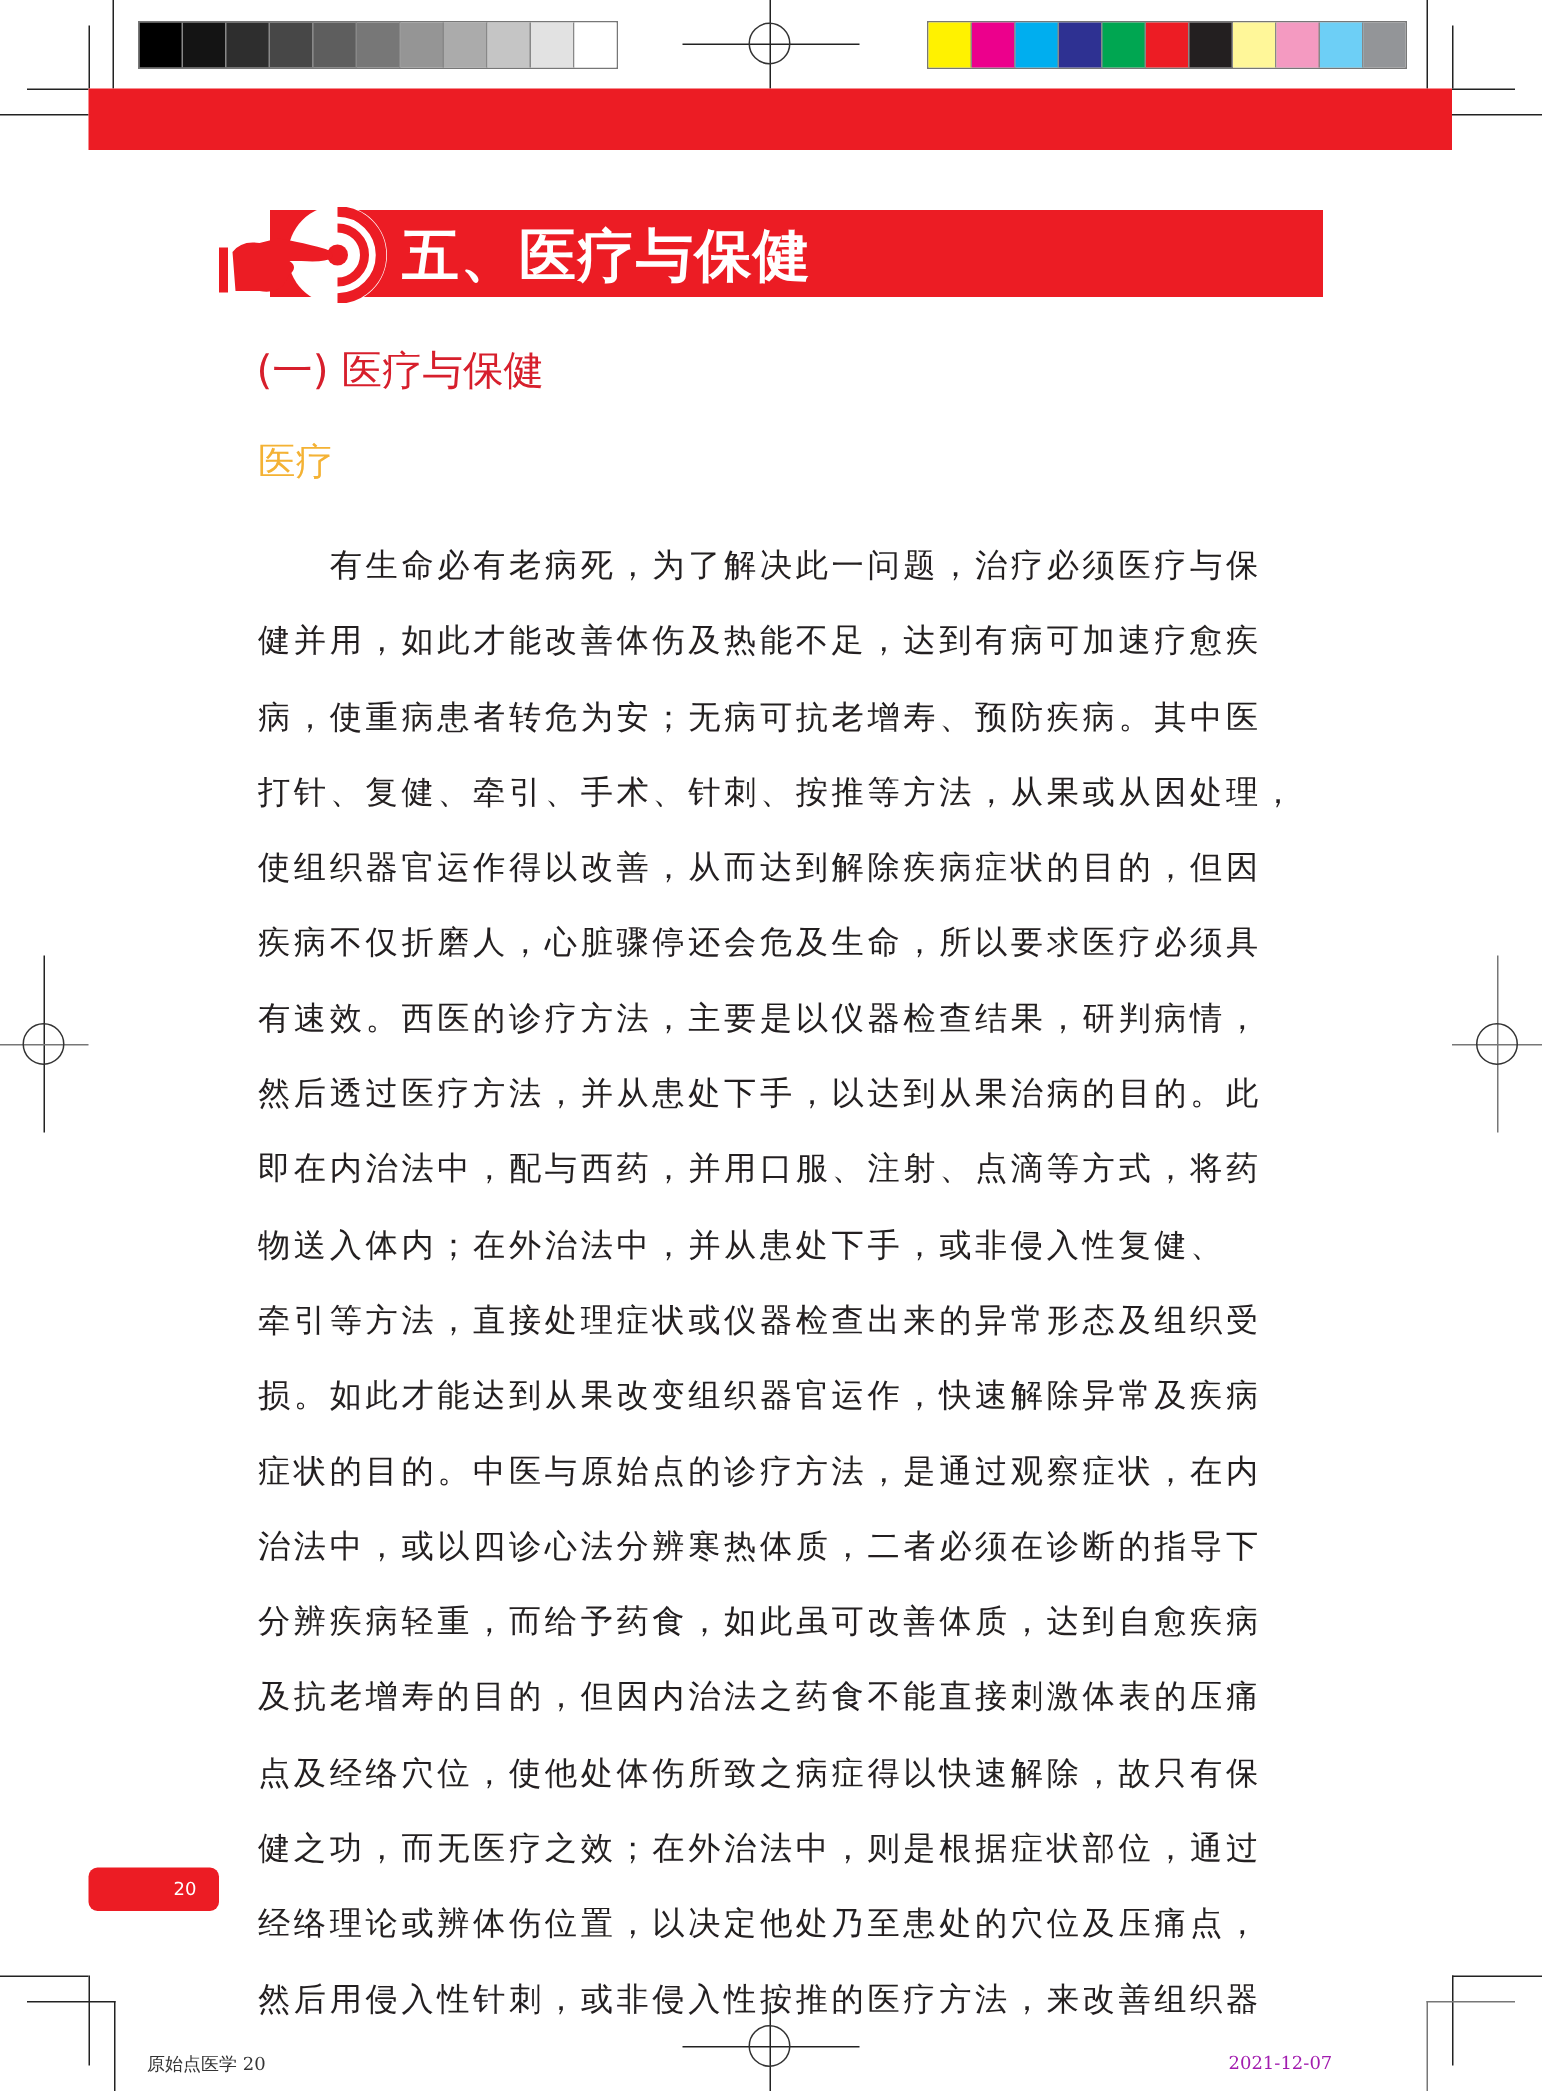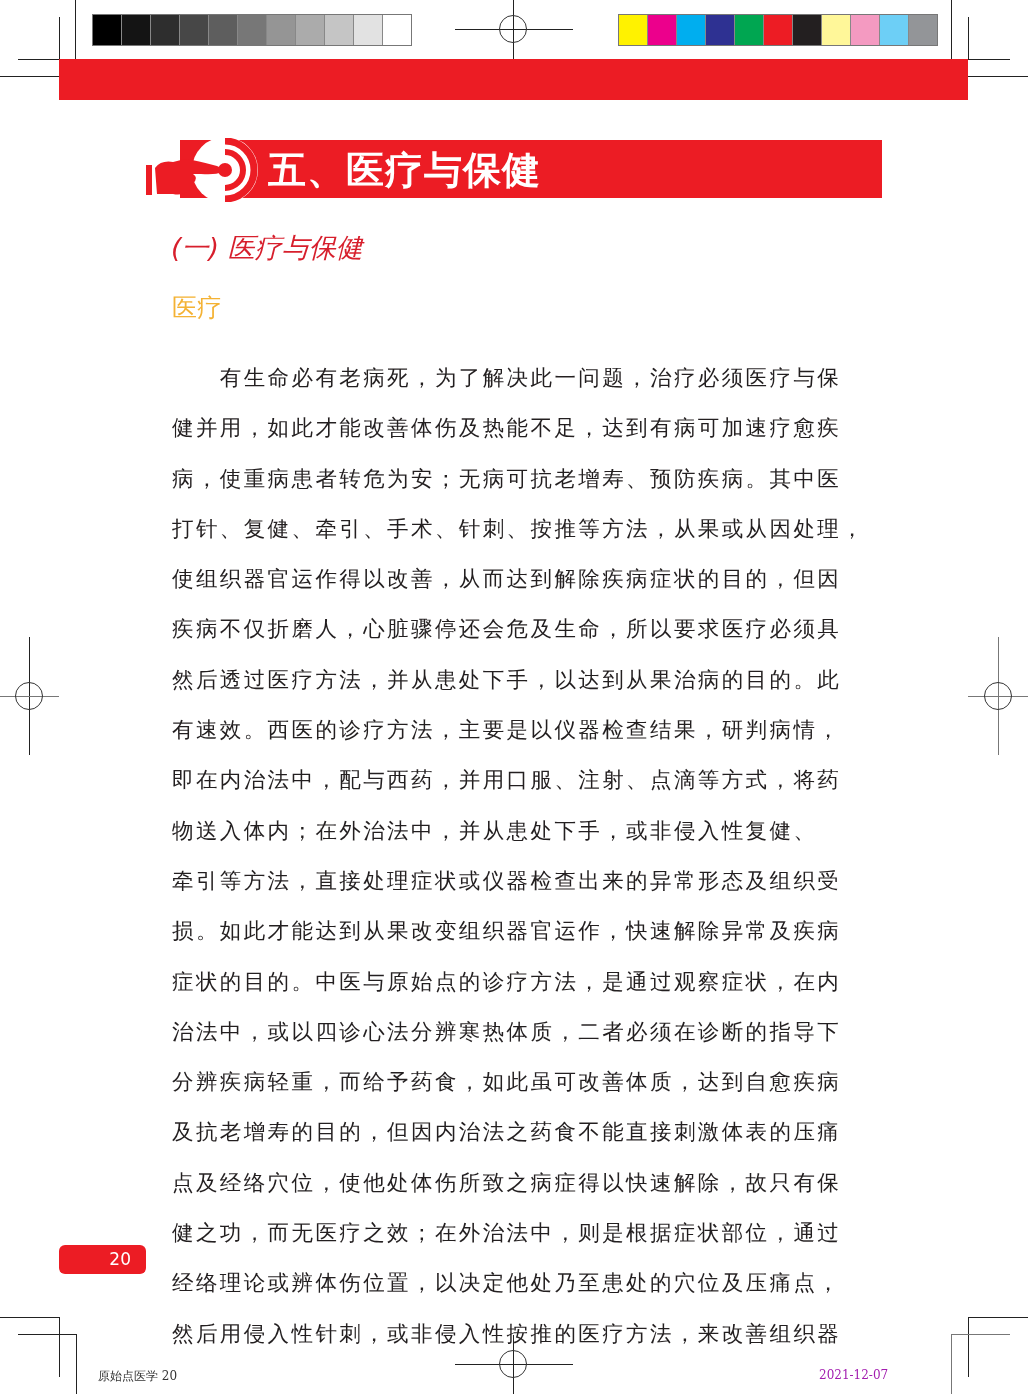--- a/index.html
+++ b/index.html
@@ -8,25 +8,25 @@
   .abs { position:absolute; }
   .line { position:absolute; background:#222; }
   .gline { position:absolute; background:#777; }
   .reg { position:absolute; width:28px; height:28px; border:1.5px solid #333; border-radius:50%; box-sizing:border-box; }
   .swatches { position:absolute; display:flex; border:1px solid #777; }
   .swatches div { height:30px; border-right:1px solid #888; }
   .swatches div:last-child { border-right:none; }
   .topband { position:absolute; left:59px; top:59px; width:909px; height:41px; background:#ec1c24; }
   .title-band { position:absolute; left:180px; top:140px; width:702px; height:58px; background:#ec1c24; }
   .title-text { position:absolute; left:268px; top:146px; font-size:38px; font-weight:bold; color:#ffffff; letter-spacing:1px; line-height:48px; }
-  .sub1 { position:absolute; left:171px; top:228px; font-size:27px; color:#d71f2c; line-height:40px;font-style:italic; }
+  .sub1 { position:absolute; left:171px; top:228px; font-size:27px; color:#d71f2c; line-height:40px; }
   .sub2 { position:absolute; left:172px; top:288px; font-size:25px; color:#f4b234; line-height:40px; }
   .body-text { position:absolute; left:172px; top:347px; width:690px; font-size:21.5px; line-height:38.3px; color:#231f20; letter-spacing:2.4px; text-align:justify; }
   .body-text .ln { display:block; white-space:nowrap;margin-top:12px; }
-  .pagebadge { position:absolute; left:59px; top:1245px; width:87px; height:29px; background:#ec1c24; border-radius:6px; color:#fff; font-size:17px; line-height:29px; text-align:right; padding-right:15px; box-sizing:border-box; }
+  .pagebadge { position:absolute; left:59px; top:1245px; width:87px; height:29px; background:#ec1c24; border-radius:6px; color:#fff; font-size:12px; line-height:29px; text-align:right; padding-right:15px; box-sizing:border-box; }
   .footer-left { position:absolute; left:98px; top:1368px; font-size:12px; color:#333; font-family:"DejaVu Serif", serif; }
   .footer-right { position:absolute; left:819px; top:1368px; font-size:12px; color:#a21caf; font-family:"DejaVu Serif", serif; }
 </style>
 </head>
 <body>
 
 <div>
   <div class="line" style="left:75px;top:0;width:1px;height:59px;"></div>
   <div class="line" style="left:0;top:76px;width:59px;height:1px;"></div>
   <div class="line" style="left:59px;top:17px;width:1px;height:42px;"></div>
@@ -116,22 +116,22 @@
 <div class="sub1">(一) 医疗与保健</div>
 <div class="sub2">医疗</div>
 
 <div class="body-text" id="body">
     <span class="ln">　　有生命必有老病死，为了解决此一问题，治疗必须医疗与保</span>
     <span class="ln">健并用，如此才能改善体伤及热能不足，达到有病可加速疗愈疾</span>
     <span class="ln">病，使重病患者转危为安；无病可抗老增寿、预防疾病。其中医</span>
     <span class="ln">打针、复健、牵引、手术、针刺、按推等方法，从果或从因处理，</span>
     <span class="ln">使组织器官运作得以改善，从而达到解除疾病症状的目的，但因</span>
     <span class="ln">疾病不仅折磨人，心脏骤停还会危及生命，所以要求医疗必须具</span>
+    <span class="ln">有速效。西医的诊疗方法，主要是以仪器检查结果，研判病情，</span>
     <span class="ln">然后透过医疗方法，并从患处下手，以达到从果治病的目的。此</span>
-    <span class="ln">有速效。西医的诊疗方法，主要是以仪器检查结果，研判病情，</span>
     <span class="ln">即在内治法中，配与西药，并用口服、注射、点滴等方式，将药</span>
     <span class="ln">物送入体内；在外治法中，并从患处下手，或非侵入性复健、</span>
     <span class="ln">牵引等方法，直接处理症状或仪器检查出来的异常形态及组织受</span>
     <span class="ln">损。如此才能达到从果改变组织器官运作，快速解除异常及疾病</span>
     <span class="ln">症状的目的。中医与原始点的诊疗方法，是通过观察症状，在内</span>
     <span class="ln">治法中，或以四诊心法分辨寒热体质，二者必须在诊断的指导下</span>
     <span class="ln">分辨疾病轻重，而给予药食，如此虽可改善体质，达到自愈疾病</span>
     <span class="ln">及抗老增寿的目的，但因内治法之药食不能直接刺激体表的压痛</span>
     <span class="ln">点及经络穴位，使他处体伤所致之病症得以快速解除，故只有保</span>
     <span class="ln">健之功，而无医疗之效；在外治法中，则是根据症状部位，通过</span>

